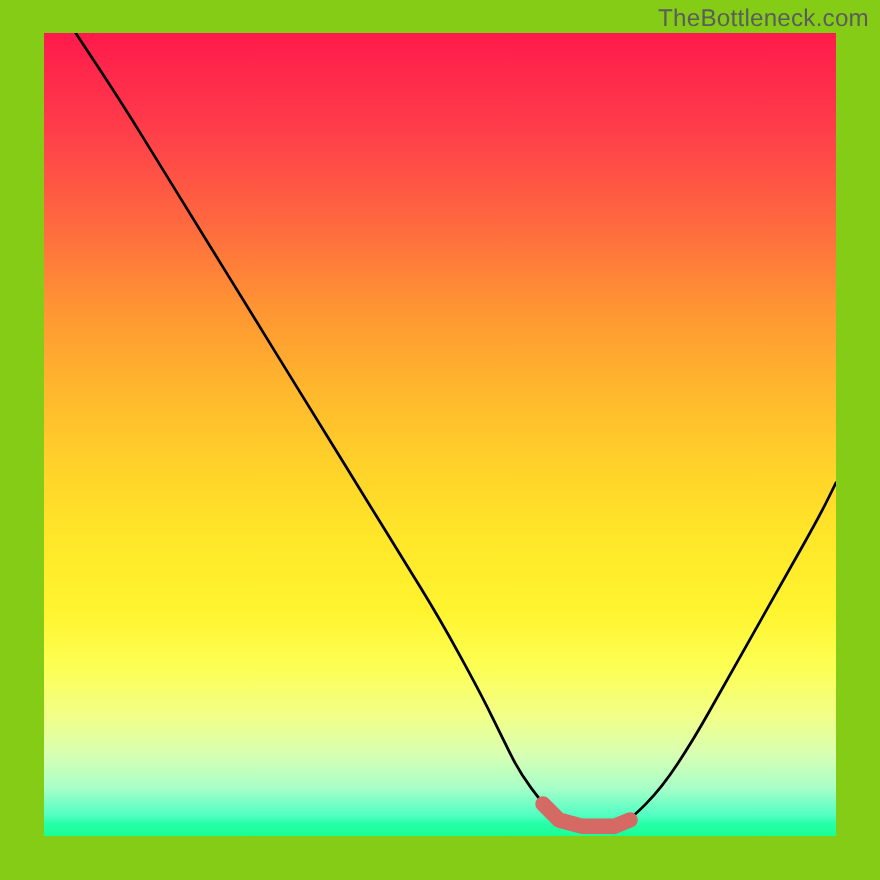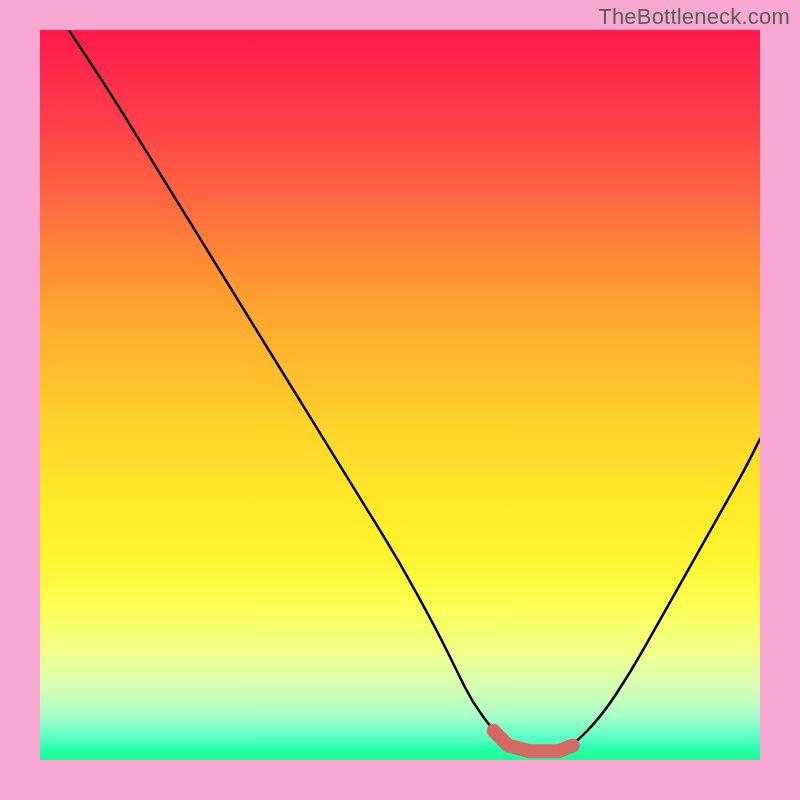--- a/index.html
+++ b/index.html
@@ -8,21 +8,21 @@
     width: 800px;
     height: 800px;
     background: #000;
     overflow: hidden;
     font-family: Arial, Helvetica, sans-serif;
   }
   .frame {
     position: relative;
     width: 800px;
     height: 800px;
-    background: #f9a8d4;
+    background: #84cc16;
   }
   .watermark {
     position: absolute;
     top: 4px;
     right: 10px;
     color: #5c5c5c;
     font-size: 22px;
     font-weight: 400;
     letter-spacing: 0.2px;
     z-index: 3;

